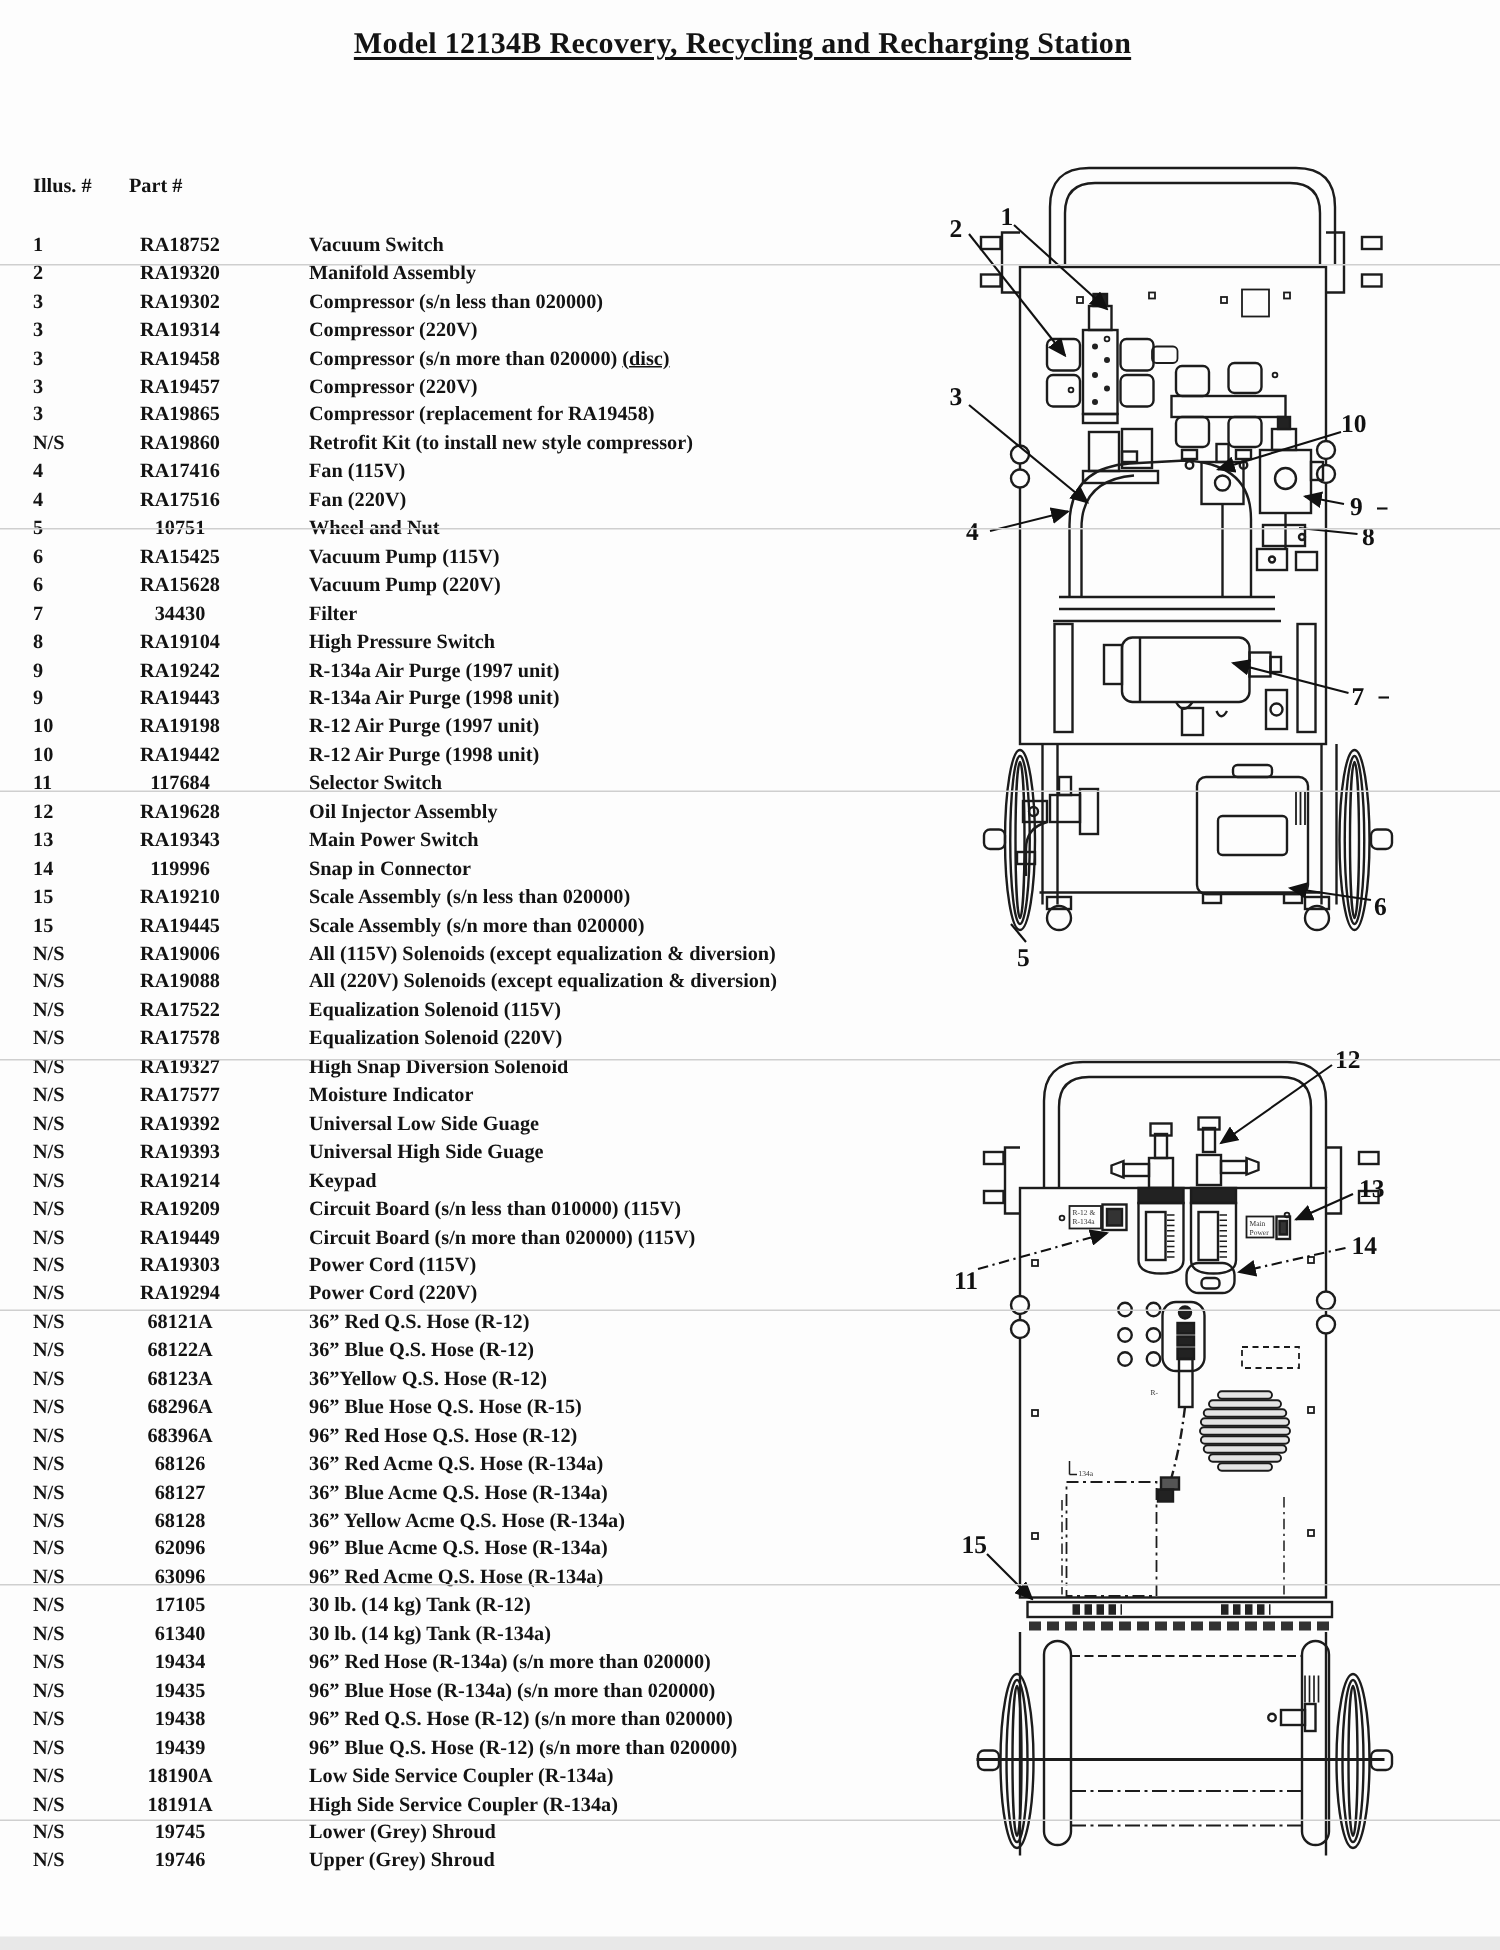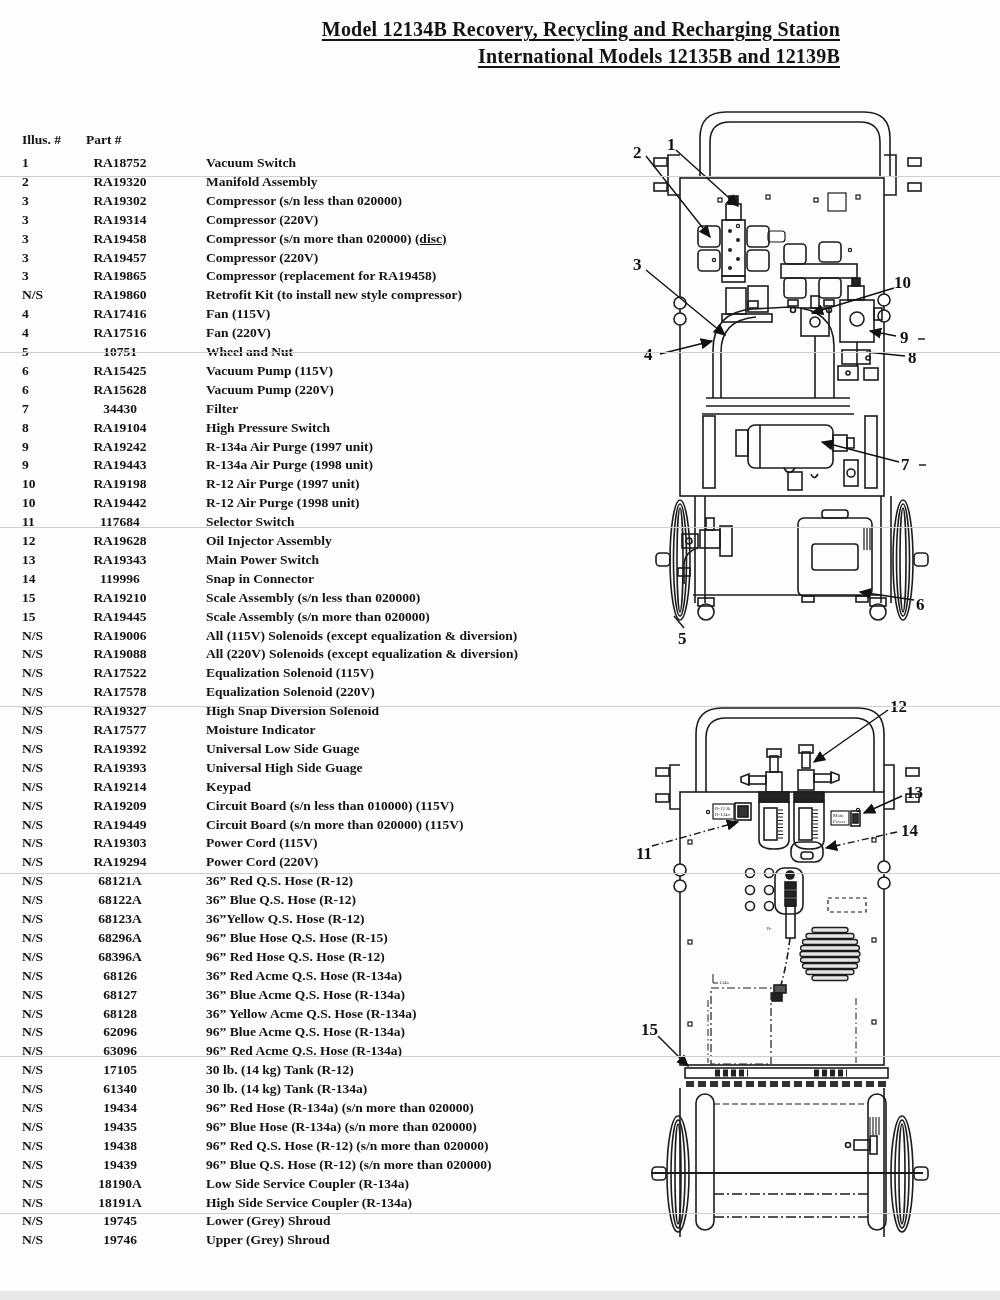--- a/index.html
+++ b/index.html
@@ -1,42 +1,41 @@
 <!DOCTYPE html>
 <html><head>
 <meta charset="utf-8">
 <style>
   html,body{margin:0;padding:0;background:#fff;}
   .page{position:relative;width:1000px;height:1300px;background:#fdfdfd;overflow:hidden;
         font-family:"Liberation Serif", serif;color:#131313;}
-  .title-block{position:absolute;left:150px;top:16px;width:690px;text-align:right;}
+  .title-block{position:absolute;left:150px;top:16px;width:690px;text-align:center;}
   .title-line{font-size:20px;font-weight:bold;text-decoration:underline;
               text-underline-offset:3px;line-height:27px;letter-spacing:.2px;}
-  .col-hdr{position:absolute;top:132px;font-size:13.5px;font-weight:600;}
+  .col-hdr{position:absolute;top:116px;font-size:13.5px;font-weight:600;}
   .hdr-illus{left:22px;} .hdr-part{left:86px;}
   .prow{position:absolute;left:0;width:640px;height:19px;font-size:13.5px;font-weight:bold;
         white-space:nowrap;}
   .c-illus{position:absolute;left:22px;}
   .c-part{position:absolute;left:80px;width:80px;text-align:center;}
   .c-desc{position:absolute;left:206px;}
   .u{text-decoration:underline;}
   .hline{position:absolute;left:0;width:1000px;height:1px;background:#cfcfcf;z-index:5;}
   .botband{position:absolute;left:0;top:1291px;width:1000px;height:9px;background:#e8e8e8;}
   svg{position:absolute;}
   svg text.callout{font-family:"Liberation Serif",serif;font-weight:bold;font-size:17px;fill:#111;}
   svg text.micro{font-family:"Liberation Serif",serif;font-size:5px;fill:#333;}
 </style>
 </head>
 <body>
 
 <div class="page">
 
   <div class="title-block">
     <div class="title-line">Model 12134B Recovery, Recycling and Recharging Station</div>
-    <div class="title-line">International Models 12135B and 12139B</div>
   </div>
 
   <div class="col-hdr hdr-illus">Illus. #</div>
   <div class="col-hdr hdr-part">Part #</div>
 
   <div id="rows">
       <div class="prow" style="top: 155px;">
         <span class="c-illus">1</span>
         <span class="c-part">RA18752</span>
         <span class="c-desc">Vacuum Switch</span>

